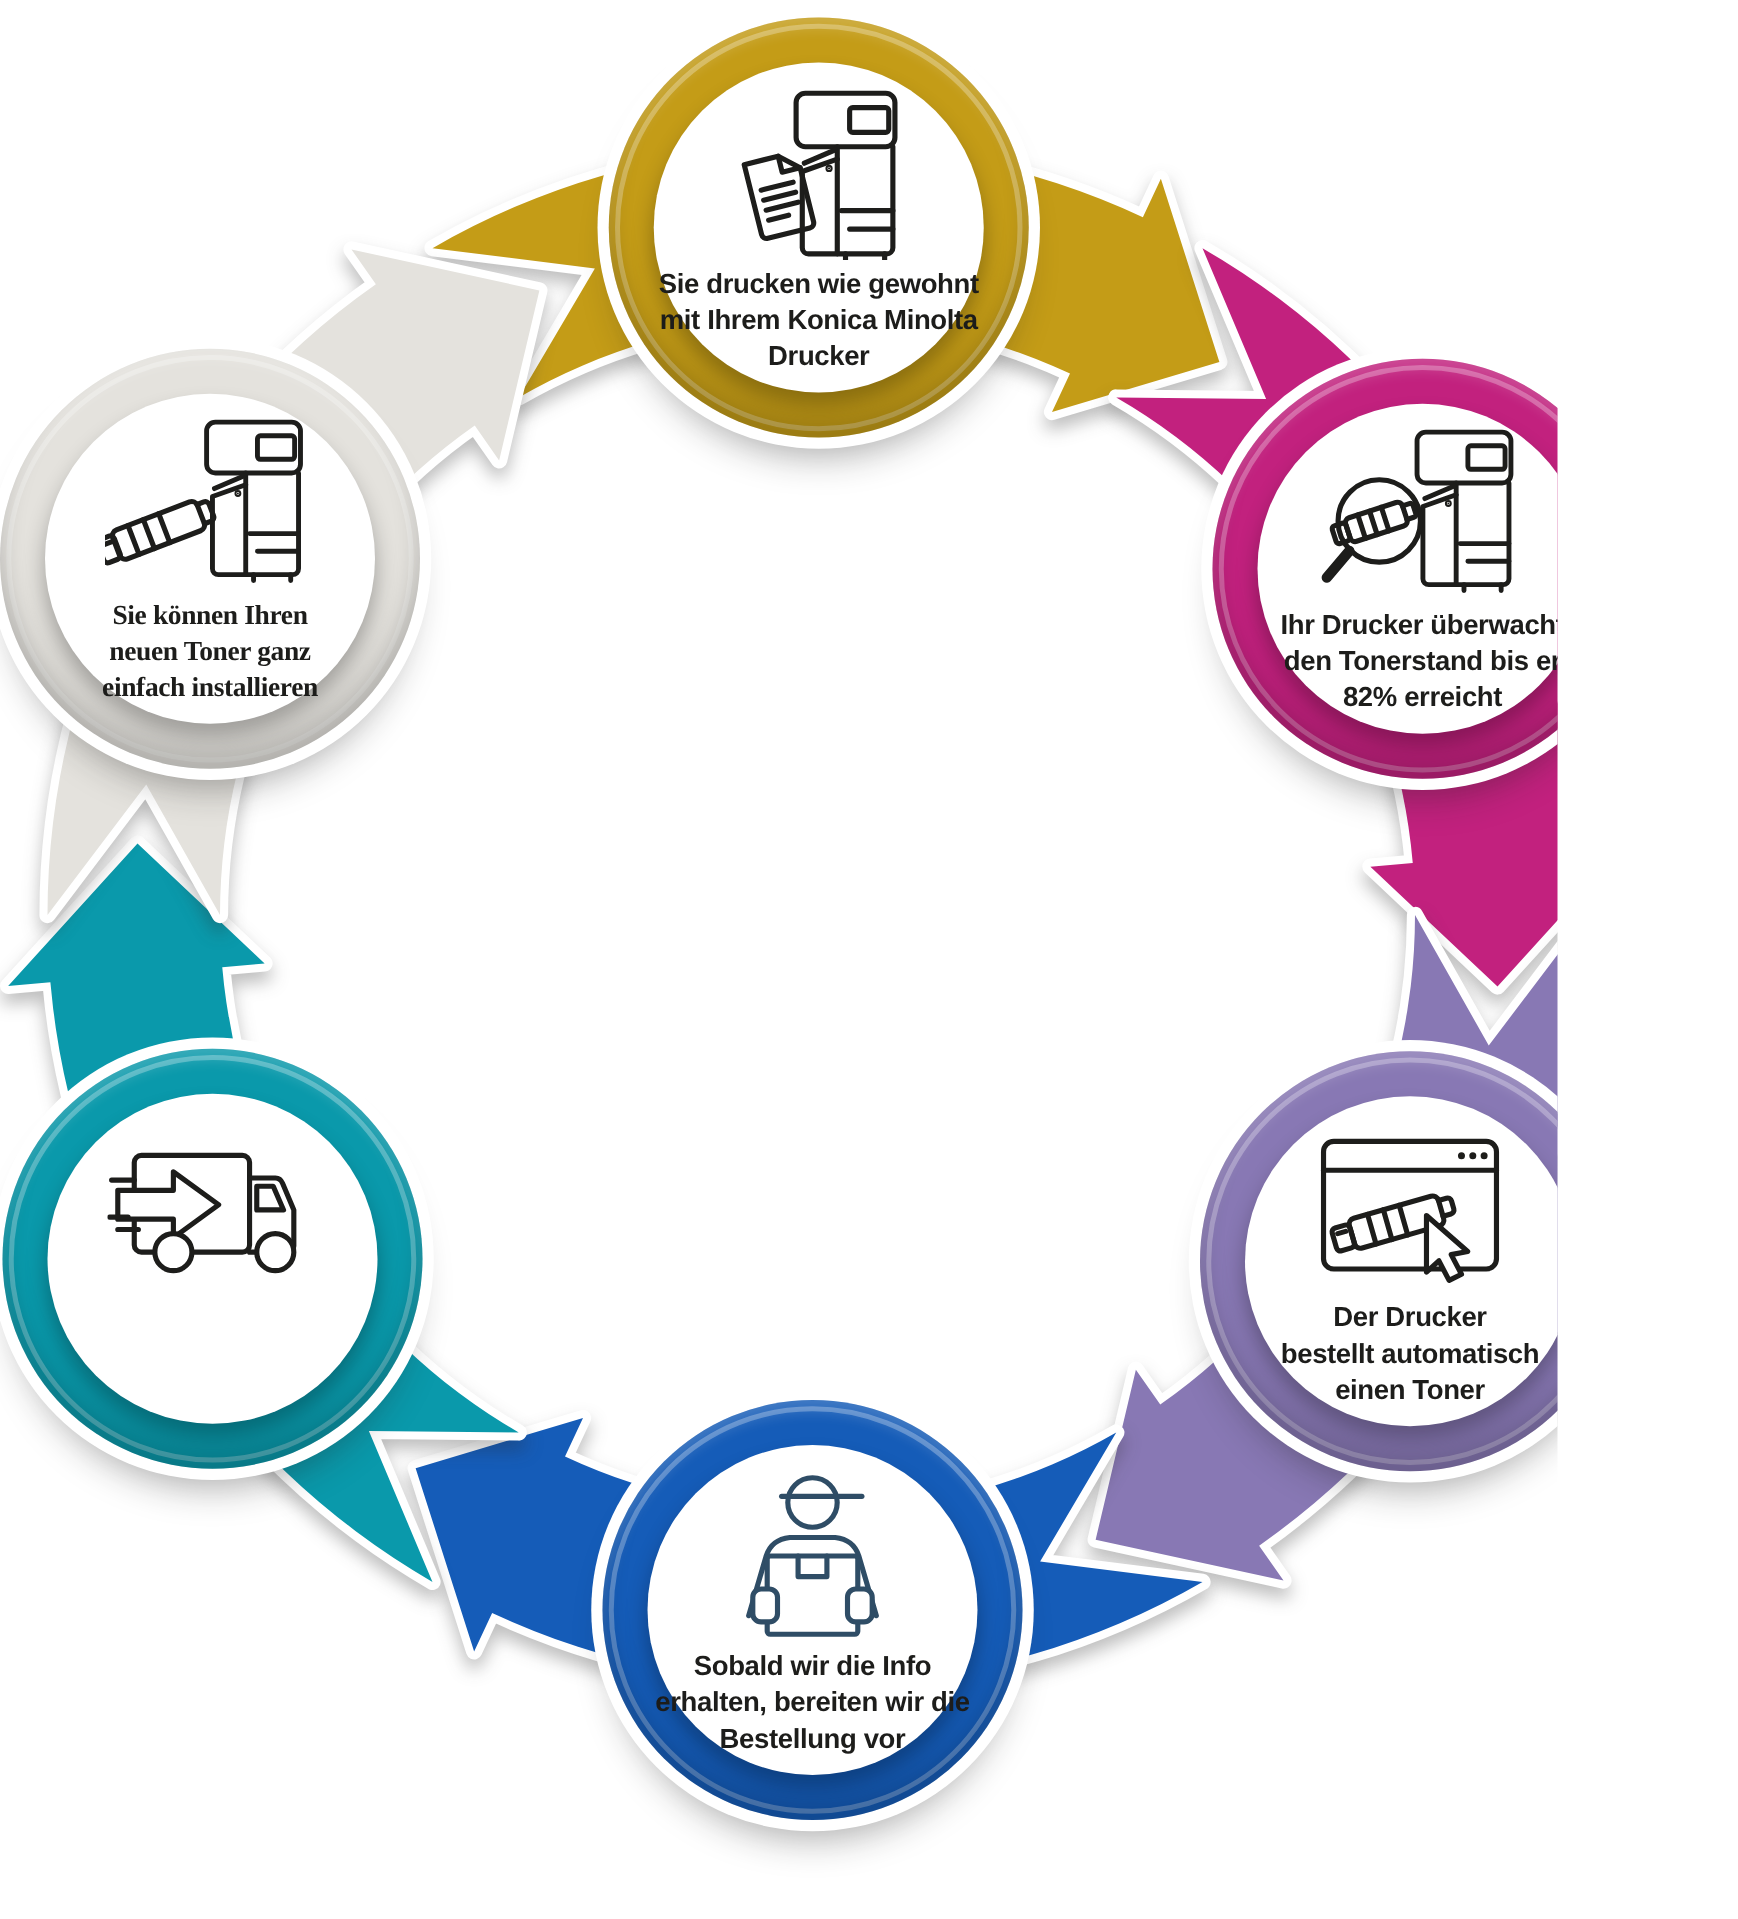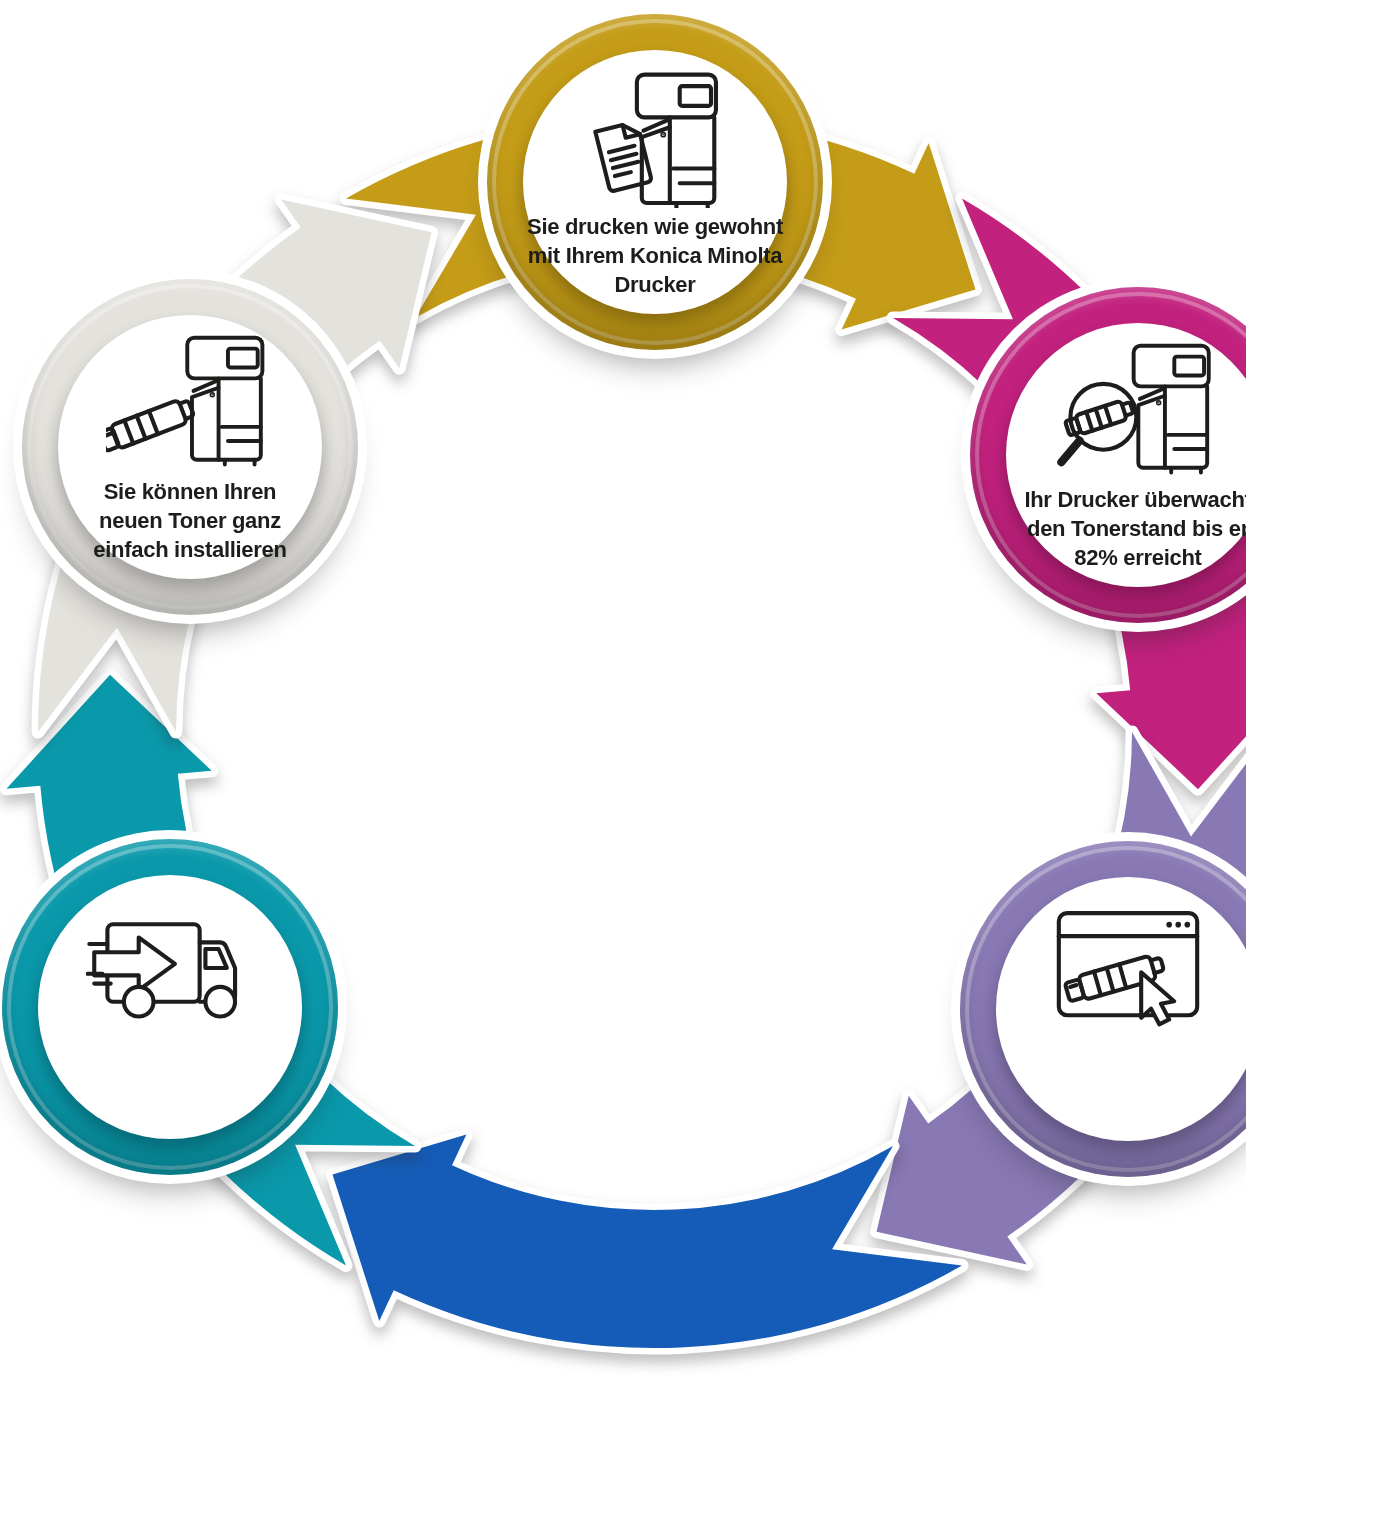--- a/index.html
+++ b/index.html
@@ -20,21 +20,21 @@
         display:flex;flex-direction:column;align-items:center;padding-top:18px;box-sizing:border-box;}
   .icon{width:168px;height:140px;flex:0 0 auto;}
   .label{margin-top:4px;text-align:center;white-space:pre-line;color:#1d1d1b;
          font-size:22px;line-height:29px;font-weight:700;letter-spacing:-0.3px;}
   
   .s0{left:487px;top:14px;}   
   .s1{left:970px;top:287px;}  
   .s2{left:960px;top:841px;}  
   .s3{left:482px;top:1120px;} 
   .s4{left:2px;top:839px;}    
-  .s5{left:22px;top:279px;}   
+  .s5{left:0;top:279px;font-family:Liberation Serif, serif;}   
   .ink{stroke:#1d1d1b;stroke-width:5;fill:none;stroke-linecap:round;stroke-linejoin:round;}
   .inkb{stroke:#2f4d66;stroke-width:5;fill:none;stroke-linecap:round;stroke-linejoin:round;}
   .wfill{fill:#ffffff;}
 </style>
 </head>
 <body>
 
 <div class="stage">
 
   <svg id="arrows" viewBox="0 0 1390 1535">
@@ -118,24 +118,47 @@
             <g transform="rotate(-16 92 100)">
               <rect x="42" y="84" width="90" height="30" rx="6"></rect>
               <path d="M62,84 v30 M78,84 v30 M94,84 v30"></path>
               <path d="M132,90 h8 a4,4 0 0 1 4,4 v8 a4,4 0 0 1 -4,4 h-8"></path>
               <rect x="24" y="88" width="18" height="23" rx="4"></rect>
               <path d="M29,94 h8"></path>
             </g>
             <path class="wfill" d="M116,94 l40,35 -16,3 10,19 -12,6 -10,-19 -12,11 z"></path>
           </g>
         </svg>
-      </div>
-    </div>
-  </div>
-
+        <div class="label">Der Drucker
+bestellt automatisch
+einen Toner</div>
+      </div>
+    </div>
+  </div>
+
+  <div class="step s3" style="--ring: #155cb8;">
+    <div class="ring">
+      <div class="inner">
+        <svg class="icon" viewBox="0 0 200 170">
+          <g class="inkb">
+            <path d="M38,144 L55,86 Q60,70 78,68 H122 Q140,70 145,86 L162,144"></path>
+            <circle class="wfill" cx="100" cy="34" r="24"></circle>
+            <path d="M70,28 H148"></path>
+            <rect class="wfill" x="56" y="86" width="88" height="76" rx="3"></rect>
+            <path d="M86,86 v20 h28 v-20"></path>
+            <rect class="wfill" x="42" y="118" width="24" height="32" rx="8"></rect>
+            <rect class="wfill" x="134" y="118" width="24" height="32" rx="8"></rect>
+          </g>
+        </svg>
+        <div class="label">Sobald wir die Info
+erhalten, bereiten wir die
+Bestellung vor</div>
+      </div>
+    </div>
+  </div>
 
   <div class="step s4" style="--ring: #0a99ab;">
     <div class="ring">
       <div class="inner">
         <svg class="icon" viewBox="0 0 200 170">
           <g class="ink">
             <rect x="24" y="38" width="112" height="94" rx="7"></rect>
             <path class="wfill" d="M8,72 h54 v-18 l44,32 -44,32 v-18 H8 z"></path>
             <path d="M2,62 h22 M0,98 h18 M8,110 h20"></path>
             <path d="M136,60 h25 a8,8 0 0 1 7,5 l11,26 v35 a6,6 0 0 1 -6,6 h-37"></path>

